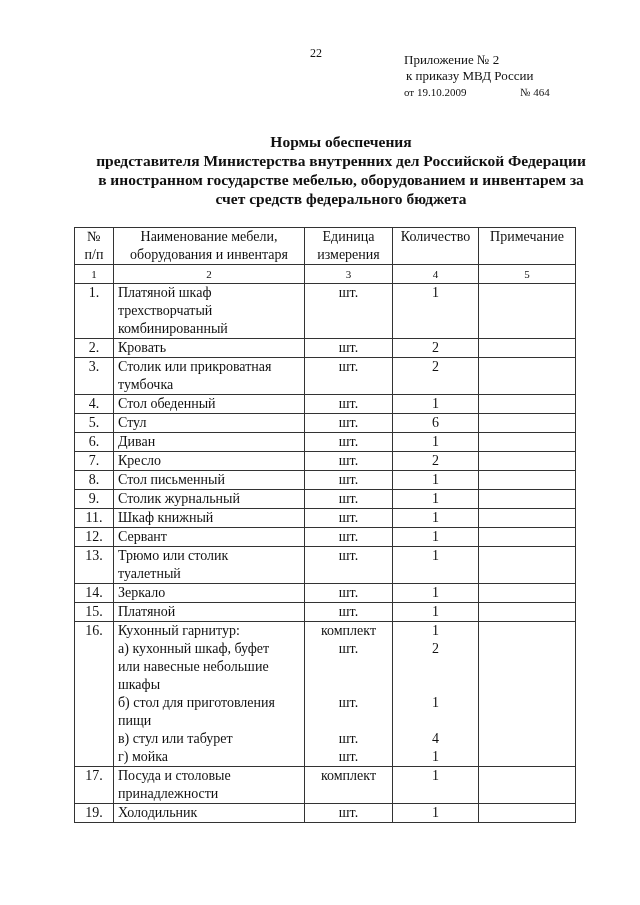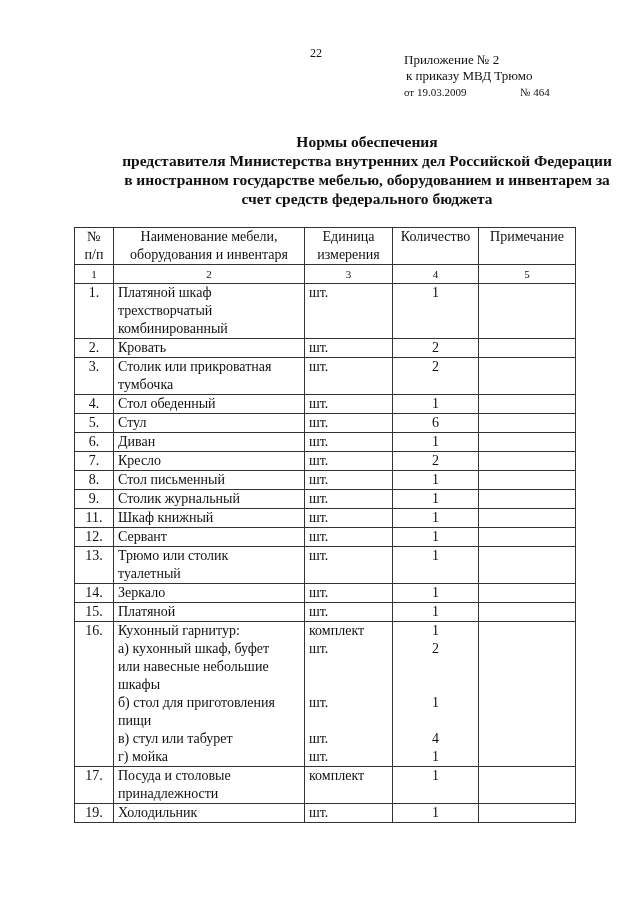--- a/index.html
+++ b/index.html
@@ -4,43 +4,43 @@
 <style>
   html, body { margin:0; padding:0; background:#ffffff; }
   body { width:640px; height:905px; position:relative; overflow:hidden;
          font-family:"Liberation Serif", "DejaVu Serif", serif; color:#111; }
   .page-num { position:absolute; left:310px; top:36px; font-size:12px;margin-top:10px; }
   .annex { position:absolute; left:404px; top:52px; font-size:13px; line-height:16px; }
   .annex div { white-space:nowrap; }
   .annex .l2 { padding-left:2px; }
   .annex .l3 { font-size:11px; }
   .annex .l3 span.num { position:absolute; left:116px; }
-  .title { position:absolute; left:107px; width:520px; top:132px; text-align:center;
+  .title { position:absolute; left:81px; width:520px; top:132px; text-align:center;
            font-weight:bold; font-size:15.5px; line-height:19px; }
   table.norms { position:absolute; left:74px; top:227px; border-collapse:collapse;
                 font-size:14px; table-layout:fixed; }
   table.norms td, table.norms th { border:1px solid #333; padding:0 4px; vertical-align:top;
                 line-height:18px; font-weight:normal; }
   th { text-align:center; }
   .idx td { font-size:11px; line-height:12px; text-align:center; padding:0; }
   .c-num { text-align:center; }
-  .c-unit { text-align:left; }
+  .c-unit { text-align:center; }
   .c-qty { text-align:center; }
   .sub { display:block; }
 </style>
 </head>
 <body>
 
 <div class="page-num">22</div>
 
 <div class="annex">
   <div>Приложение № 2</div>
-  <div class="l2">к приказу МВД Трюмо</div>
+  <div class="l2">к приказу МВД России</div>
   <div class="l3">
-    <span>от  19.03.2009</span>
+    <span>от  19.10.2009</span>
     <span class="num">№ 464</span>
   </div>
 </div>
 
 <div class="title">
   <div>Нормы обеспечения</div>
   <div>представителя Министерства внутренних дел Российской Федерации</div>
   <div>в иностранном государстве мебелью, оборудованием и инвентарем за</div>
   <div>счет средств федерального бюджета</div>
 </div>

